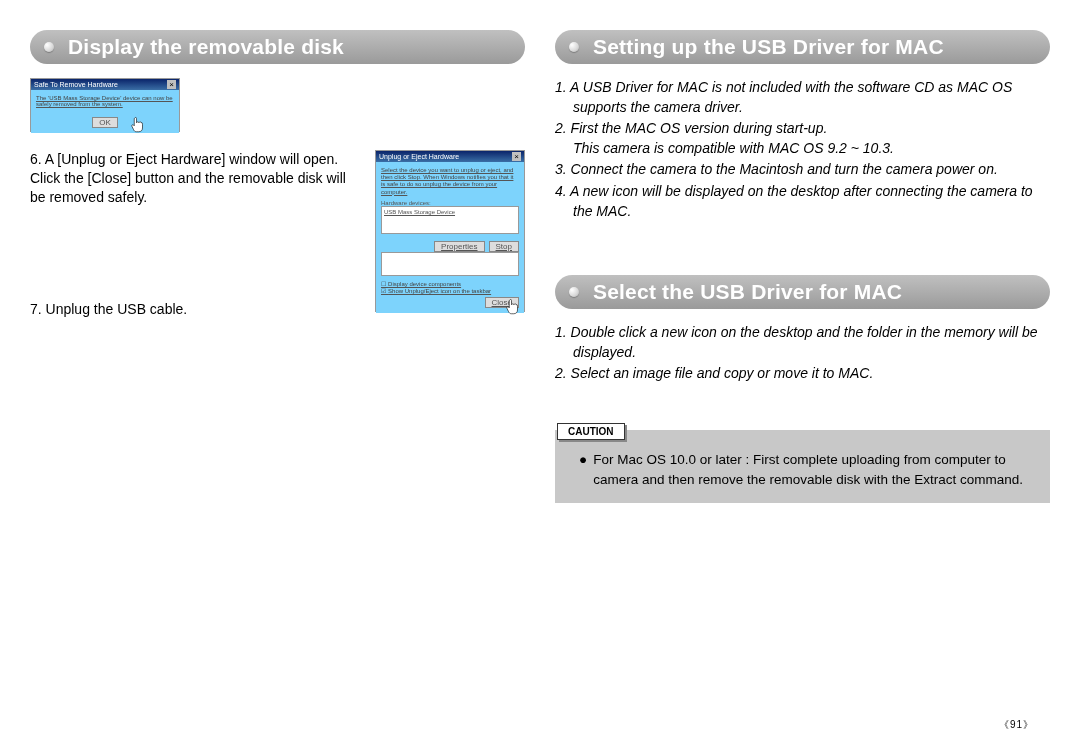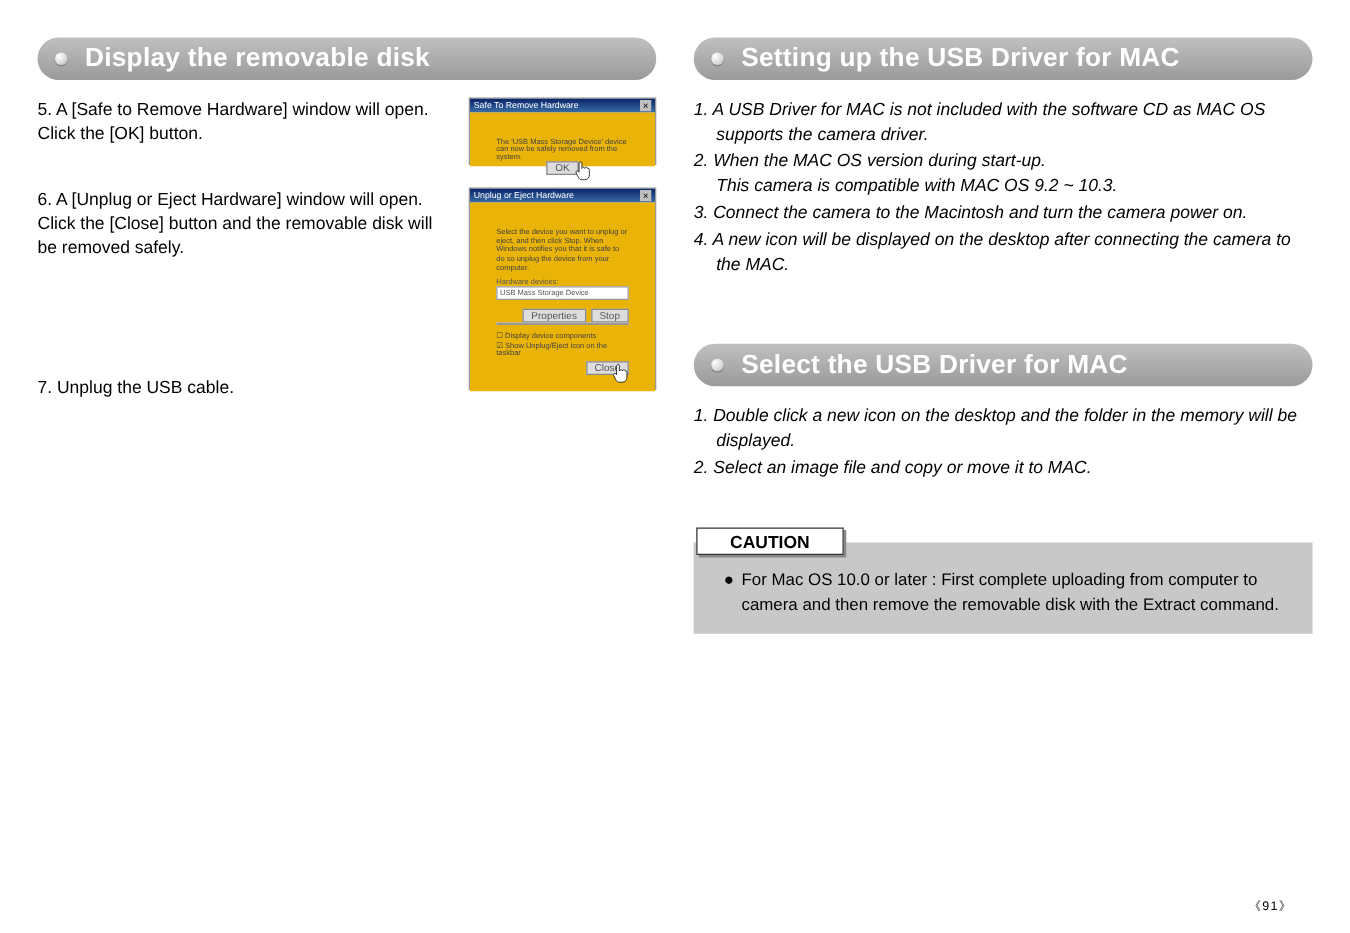--- a/index.html
+++ b/index.html
@@ -58,21 +58,21 @@
   .thumb .tbar {
     background: linear-gradient(to bottom, #0a246a, #3a6ea5);
     color: #fff;
     height: 11px;
     display: flex;
     align-items: center;
     padding: 0 3px;
     justify-content: space-between;
   }
   .thumb .tbar .x { background:#c0c0c0; color:#000; width:9px; height:9px; text-align:center; line-height:9px; font-size:8px; }
-  .thumb .body { background:#eab308; padding:21px; }
+  .thumb .body { background:#7dd3fc; padding:5px;text-decoration:underline; }
   .thumb .btn-sm { display:inline-block; border:1px solid #888; background:#ddd; padding:0 6px; font-size:8px; }
   .thumb.first { height: 54px; }
   .thumb.first .body { height: 43px; display:flex; flex-direction:column; }
   .thumb.first .msg { flex:1; font-size:6px; color:#444; }
   .thumb.first .btn-row { text-align:center; position:relative; }
 
   .thumb.second { height: 162px; }
   .thumb.second .body { height: 151px; display:flex; flex-direction:column; }
   .thumb.second .desc { font-size:6px; color:#444; line-height:1.2; margin-bottom:4px; }
   .thumb.second .listbox { border:1px solid #999; background:#fff; height:28px; margin-bottom:4px; padding:1px 2px; }
@@ -88,23 +88,23 @@
   .cursor-hand svg { width:100%; height:100%; }
 
   .caution {
     margin-top: 28px;
   }
   .caution-label {
     display: inline-block;
     background: #fff;
     border: 1px solid #333;
     box-shadow: 2px 2px 0 #888;
-    padding: 2px 26px;
+    padding: 2px 10px;
     font-weight: bold;
-    font-size: 14px;
+    font-size: 10px;
     position: relative;
     top: 10px;
     left: 2px;
     z-index: 2;
   }
   .caution-body {
     background: #c8c8c8;
     padding: 20px 18px 14px 24px;
     font-size: 13.5px;
     line-height: 1.45;
@@ -125,24 +125,20 @@
 
 <div class="cols">
 
   <div class="col">
     <div class="section-header">
       <span class="dot"></span>
       <span class="title">Display the removable disk</span>
     </div>
 
     <div class="item-row">
-      <div class="item-text">
-        <span>5.</span>
-        <span>A [Safe to Remove Hardware] window will open. Click the [OK] button.</span>
-      </div>
       <div class="thumb first">
         <div class="tbar">
           <span>Safe To Remove Hardware</span>
           <span class="x">×</span>
         </div>
         <div class="body">
           <div class="msg">The 'USB Mass Storage Device' device can now be safely removed from the system.</div>
           <div class="btn-row">
             <span class="btn-sm">OK</span>
             <span class="cursor-hand" style="right:28px; bottom:-6px;">
@@ -199,21 +195,21 @@
   </div>
 
   <div class="col">
 
     <div class="section-header">
       <span class="dot"></span>
       <span class="title">Setting up the USB Driver for MAC</span>
     </div>
     <ol class="plain">
       <li><span>1.</span> <span>A USB Driver for MAC is not included with the software CD as MAC OS supports the camera driver.</span></li>
-      <li><span>2.</span> <span>When the MAC OS version during start-up.</span><br><span style="padding-left:0;margin-top:44px;">This camera is compatible with MAC OS 9.2 ~ 10.3.</span></li>
+      <li><span>2.</span> <span>First the MAC OS version during start-up.</span><br><span style="padding-left:0;margin-top:44px;">This camera is compatible with MAC OS 9.2 ~ 10.3.</span></li>
       <li><span>3.</span> <span>Connect the camera to the Macintosh and turn the camera power on.</span></li>
       <li><span>4.</span> <span>A new icon will be displayed on the desktop after connecting the camera to the MAC.</span></li>
     </ol>
 
     <div style="height:52px;"></div>
 
     <div class="section-header">
       <span class="dot"></span>
       <span class="title">Select the USB Driver for MAC</span>
     </div>

